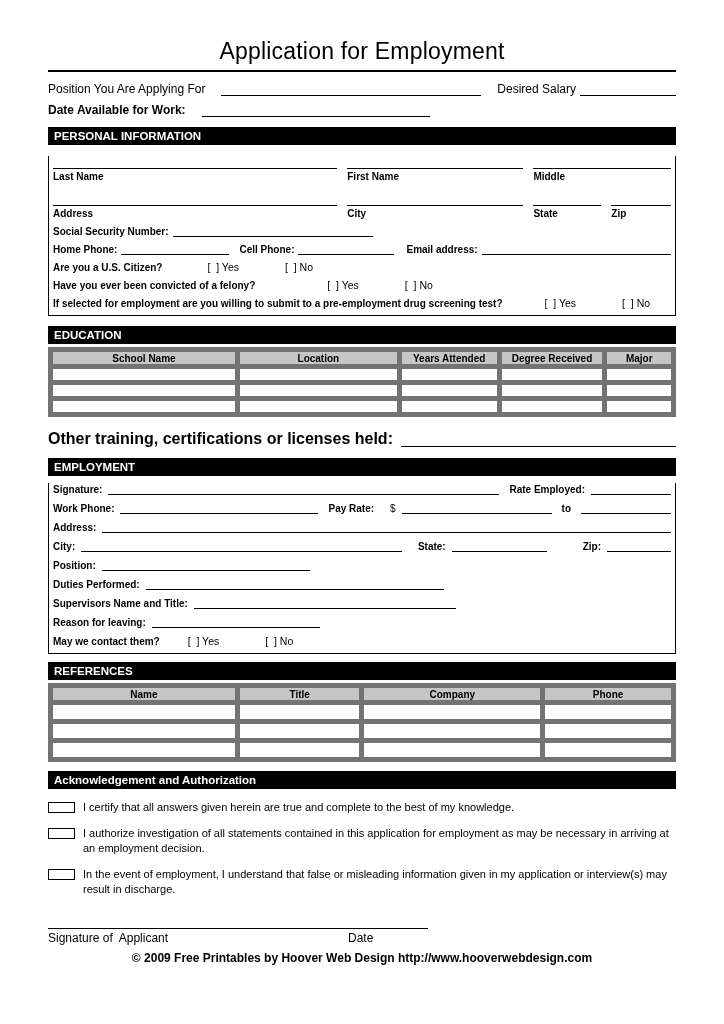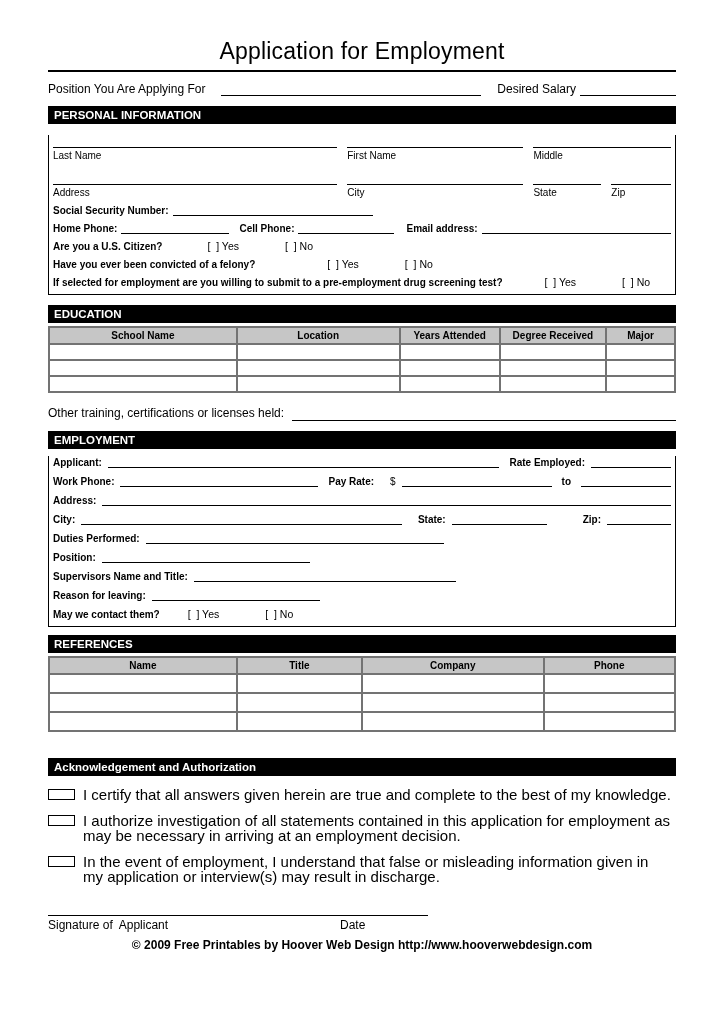--- a/index.html
+++ b/index.html
@@ -16,76 +16,80 @@
 
   .toprow { display:flex; align-items:flex-end; font-size:12px; margin-top:9px; }
   .toprow .wline { height:15px; }
 
   .bar {
     background:var(--section-bar-bg,#000); color:var(--section-bar-text,#fff);
     font-weight:bold; font-size:11.5px; padding:3px 0 3px 6px; margin-top:10px;
   }
   .boxed { border:1px solid #000; border-top:none; padding:0 4px 6px 4px; }
 
-  .blabel { font-weight:normal; font-size:10px; white-space:nowrap; }
+  .blabel { font-weight:bold; font-size:10px; white-space:nowrap; }
   .cols { display:flex; gap:10px; margin-top:11px; }
   .col .fill-line { border-bottom:1px solid #000; height:13px; }
   .col .blabel { display:block; margin-top:2px; }
 
   .pi-row { display:flex; align-items:flex-end; margin-top:6px; font-size:10px; font-weight:bold; }
   .pi-row .wline { height:12px; }
 
   .yn { display:inline-flex; align-items:flex-end; font-weight:normal; font-size:10.5px; }
   .yn span { white-space:pre;text-align:center; }
   .yn .no { margin-left:6px;padding-left:40px; }
 
   table.grid { width:100%; border-collapse:collapse; margin-top:3px; table-layout:fixed; }
-  table.grid th, table.grid td { border:2px solid #737373; }
+  table.grid th, table.grid td { border:5px solid #737373; }
   table.grid th {
     background:var(--table-header-bg,#c6c6c6); font-size:10px; font-weight:bold;
     height:17px; text-align:center;
   }
   table.grid td { height:16px; }
   table.grid.refs td { height:19px; }
 
-  .other-row { display:flex; align-items:flex-start; margin-top:13px; font-size:12px; font-weight:normal; }
+  .other-row { display:flex; align-items:center; margin-top:13px; font-size:16px; font-weight:bold; }
   .other-row .wline { flex:1; margin-left:8px; height:15px; }
 
   .emp-row { display:flex; align-items:flex-end; font-size:10px; font-weight:bold; margin-top:7px; }
   .emp-row .wline { height:12px; }
 
-  .ack-item { display:flex; align-items:flex-start; margin-top:11px; font-size:15px; line-height:15px; }
+  .ack-item { display:flex; align-items:flex-start; margin-top:11px; font-size:11px; line-height:15px; }
   .ackbox { width:27px; height:11px; border:1px solid #000; margin-right:8px; margin-top:2px; flex:none; }
   .ack-text { max-width:588px; }
 
   .sig-area { margin-top:20px; }
   .sig-line { width:380px; height:12px; border-bottom:1px solid #000; }
   .sig-labels { width:380px; position:relative; font-size:12px; margin-top:2px; height:16px; }
   .sig-labels span { white-space:pre; }
-  .sig-labels .date-lbl { position:absolute; left:292px; top:0;text-align:center; }
+  .sig-labels .date-lbl { position:absolute; left:300px; top:0;text-align:center; }
   .copyright { text-align:center; font-weight:bold; font-size:12px; margin-top:4px; }
 
   .ml4{margin-left:4px}.ml6{margin-left:6px}.ml8{margin-left:16px}.ml10{margin-left:10px}
   .ml12{margin-left:12px}.ml16{margin-left:16px}.ml24{margin-left:36px}
 </style>
 </head>
 <body>
 
 <div class="page">
 
   <div class="title">Application for Employment</div>
   <div class="title-rule"></div>
 
   <div class="toprow">
     <span>Position You Are Applying For</span>
     <span class="wline ml8" style="flex:1"></span>
     <span class="ml16">Desired Salary</span>
     <span class="wline ml4" style="width:96px"></span>
   </div>
 
+  <div class="toprow" style="margin-top:6px">
+    <span style="font-weight:bold">Date Available for Work:</span>
+    <span class="wline ml8" style="width:228px"></span>
+  </div>
 
   <div class="bar">PERSONAL INFORMATION</div>
   <div class="boxed">
 
     <div class="cols">
       <div class="col" style="flex:0 0 46%">
         <div class="fill-line"></div>
         <span class="blabel">Last Name</span>
       </div>
       <div class="col" style="flex:0 0 28.5%">
@@ -201,21 +205,21 @@
 
   <div class="other-row">
     <span>Other training, certifications or licenses held:</span>
     <span class="wline"></span>
   </div>
 
   <div class="bar">EMPLOYMENT</div>
   <div class="boxed">
 
     <div class="emp-row">
-      <span>Applicant:</span>
+      <span>Signature:</span>
       <span class="wline ml6" style="flex:1"></span>
       <span class="ml10">Rate Employed:</span>
       <span class="wline ml6" style="width:80px"></span>
     </div>
 
     <div class="emp-row">
       <span>Work Phone:</span>
       <span class="wline ml6" style="width:198px"></span>
       <span class="ml10">Pay Rate:</span>
       <span class="ml16" style="font-weight:normal">$</span>
@@ -232,27 +236,27 @@
     <div class="emp-row">
       <span>City:</span>
       <span class="wline ml6" style="flex:1"></span>
       <span class="ml8">State:</span>
       <span class="wline ml6" style="width:95px"></span>
       <span class="ml24">Zip:</span>
       <span class="wline ml6" style="width:64px"></span>
     </div>
 
     <div class="emp-row">
+      <span>Position:</span>
+      <span class="wline ml6" style="width:208px"></span>
+    </div>
+
+    <div class="emp-row">
       <span>Duties Performed:</span>
       <span class="wline ml6" style="width:298px"></span>
-    </div>
-
-    <div class="emp-row">
-      <span>Position:</span>
-      <span class="wline ml6" style="width:208px"></span>
     </div>
 
     <div class="emp-row">
       <span>Supervisors Name and Title:</span>
       <span class="wline ml6" style="width:262px"></span>
     </div>
 
     <div class="emp-row">
       <span>Reason for leaving:</span>
       <span class="wline ml6" style="width:168px"></span>
@@ -298,21 +302,21 @@
       </tr>
       <tr>
         <td></td>
           <td></td>
           <td></td>
           <td></td>
       </tr>
     </tbody>
   </table>
 
-  <div class="bar" style="margin-top:26px">Acknowledgement and Authorization</div>
+  <div class="bar" style="margin-top:9px">Acknowledgement and Authorization</div>
 
   <div class="ack-item">
     <span class="ackbox"></span>
     <span class="ack-text">I certify that all answers given herein are true and complete to the best of my knowledge.</span>
   </div>
   <div class="ack-item">
     <span class="ackbox"></span>
     <span class="ack-text">I authorize investigation of all statements contained in this application for employment as may be necessary in arriving at an employment decision.</span>
   </div>
   <div class="ack-item">

